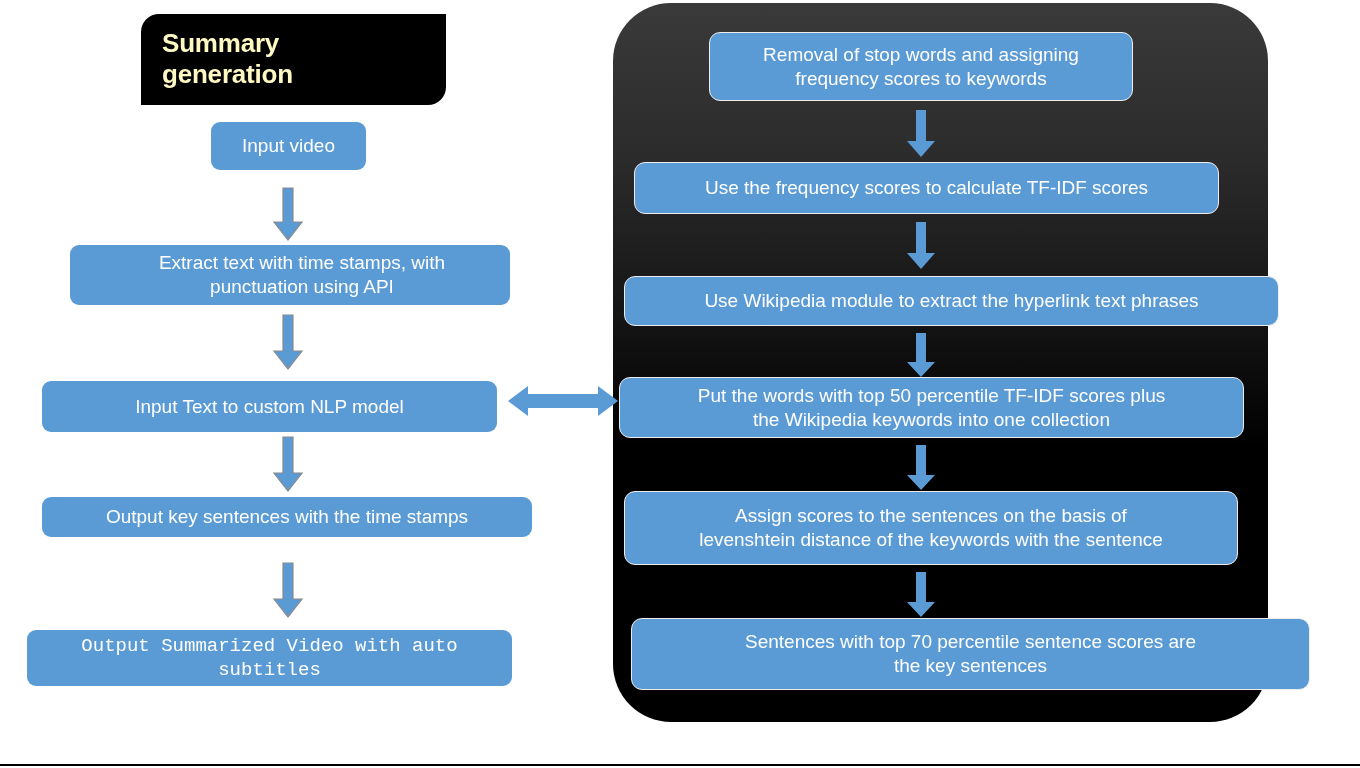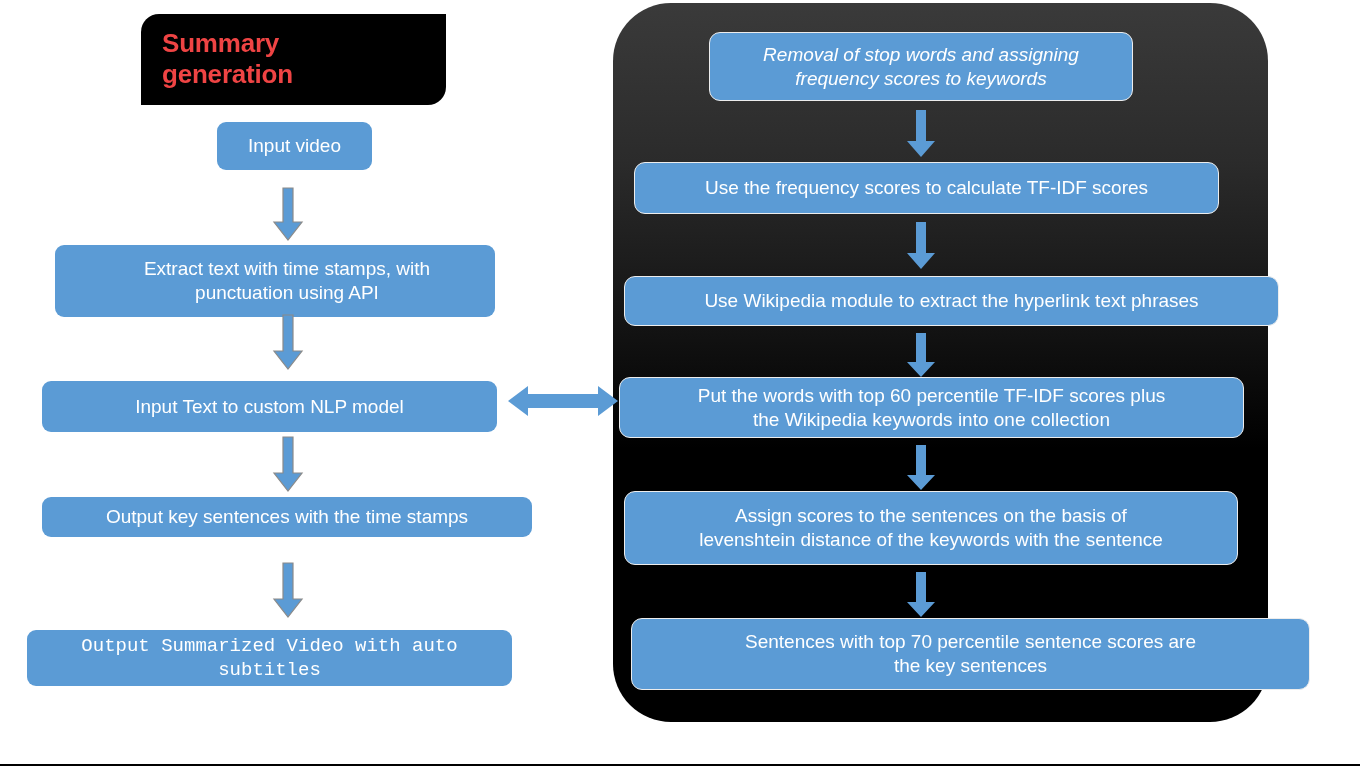--- a/index.html
+++ b/index.html
@@ -22,21 +22,21 @@
     left: 141px;
     top: 14px;
     width: 305px;
     height: 91px;
     background: #000000;
     border-radius: 18px 0 18px 0;
     box-sizing: border-box;
     padding: 14px 0 0 21px;
   }
   .title-badge .title-text {
-    color: #ef4444;
+    color: #fef9c3;
     font-weight: bold;
     font-size: 26px;
     line-height: 31px;
     white-space: pre-line;
     letter-spacing: -0.2px;
   }
 
   
   .dark-panel {
     position: absolute;
@@ -91,31 +91,31 @@
 
 <div id="canvas">
 
   <div class="dark-panel"></div>
 
   <div class="title-badge">
     <div class="title-text">Summary
 generation</div>
   </div>
 
-  <div class="box" style="left:211px; top:122px; width:155px; height:48px;margin-left:6px;">
+  <div class="box" style="left:211px; top:122px; width:155px; height:48px;">
     <span class="lbl">Input video</span>
   </div>
 
   <div class="arrow-down" style="left:273px; top:188px; height:53px;">
     <svg width="30" height="53" viewBox="0 0 30 53">
       <path d="M10 0 H20 V34 H29 L15 52 L1 34 H10 Z" fill="#5B9BD5" stroke="#8A8A8A" stroke-width="1.2"></path>
     </svg>
   </div>
 
-  <div class="box" style="left:55px; top:245px; width:440px; height:72px;padding-left:32px;">
+  <div class="box" style="left:70px; top:245px; width:440px; height:60px;padding-left:32px;">
     <span class="lbl">Extract text with time stamps, with
 punctuation using API</span>
   </div>
 
   <div class="arrow-down" style="left:273px; top:315px; height:55px;">
     <svg width="30" height="55" viewBox="0 0 30 55">
       <path d="M10 0 H20 V36 H29 L15 54 L1 36 H10 Z" fill="#5B9BD5" stroke="#8A8A8A" stroke-width="1.2"></path>
     </svg>
   </div>
 
@@ -143,21 +143,21 @@
     <span class="lbl">Output Summarized Video with auto
 subtitles</span>
   </div>
 
   <div class="arrow-bi" style="left:508px; top:382px; width:110px; height:38px;">
     <svg width="110" height="38" viewBox="0 0 110 38">
       <path d="M0 19 L20 4 V12 H90 V4 L110 19 L90 34 V26 H20 V34 Z" fill="#5B9BD5"></path>
     </svg>
   </div>
 
-  <div class="box outlined" style="left:709px; top:32px; width:424px; height:69px;font-style:italic;">
+  <div class="box outlined" style="left:709px; top:32px; width:424px; height:69px;">
     <span class="lbl">Removal of stop words and assigning
 frequency scores to keywords</span>
   </div>
 
   <div class="arrow-down" style="left:906px; top:110px; height:48px;">
     <svg width="30" height="48" viewBox="0 0 30 48">
       <path d="M10 0 H20 V31 H29 L15 47 L1 31 H10 Z" fill="#5B9BD5"></path>
     </svg>
   </div>
 
@@ -175,21 +175,21 @@
     <span class="lbl">Use Wikipedia module to extract the hyperlink text phrases</span>
   </div>
 
   <div class="arrow-down" style="left:906px; top:333px; height:45px;">
     <svg width="30" height="45" viewBox="0 0 30 45">
       <path d="M10 0 H20 V29 H29 L15 44 L1 29 H10 Z" fill="#5B9BD5"></path>
     </svg>
   </div>
 
   <div class="box outlined" style="left:619px; top:377px; width:625px; height:61px;">
-    <span class="lbl">Put the words  with top 60 percentile TF-IDF scores plus
+    <span class="lbl">Put the words  with top 50 percentile TF-IDF scores plus
 the Wikipedia keywords into one collection</span>
   </div>
 
   <div class="arrow-down" style="left:906px; top:445px; height:46px;">
     <svg width="30" height="46" viewBox="0 0 30 46">
       <path d="M10 0 H20 V30 H29 L15 45 L1 30 H10 Z" fill="#5B9BD5"></path>
     </svg>
   </div>
 
   <div class="box outlined" style="left:624px; top:491px; width:614px; height:74px;">

